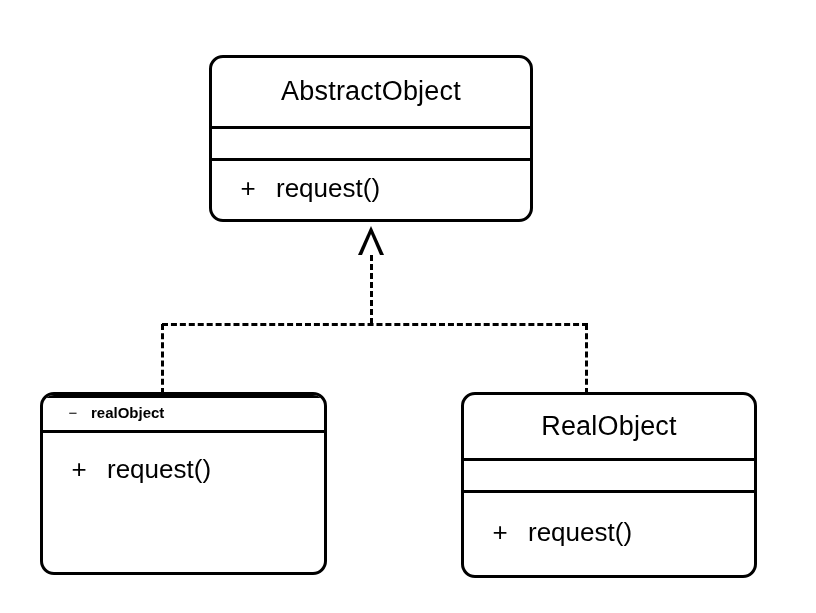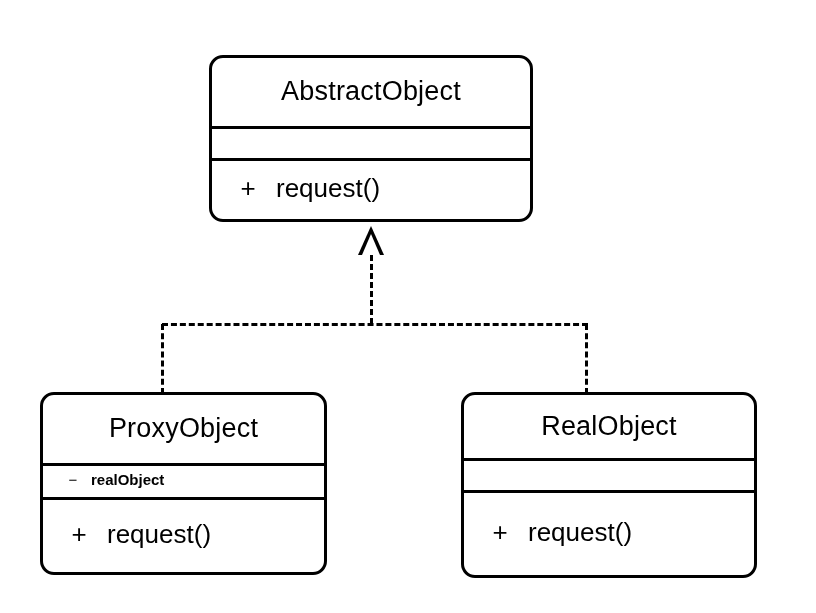--- a/index.html
+++ b/index.html
@@ -155,23 +155,20 @@
 
   <div class="dash-v" style="left:370px; top:255px; height:69px;"></div>
 
   <div class="dash-h" style="left:162px; top:323px; width:426px;"></div>
 
   <div class="dash-v" style="left:161px; top:324px; height:70px;"></div>
 
   <div class="dash-v" style="left:585px; top:324px; height:70px;"></div>
 
   <div class="uml-class" id="box-proxy" style="left:40px; top:392px; width:287px; height:183px;">
-    <div class="compartment cmp-title" style="height:70px;">
-      <span class="class-name">ProxyObject</span>
-    </div>
     <div class="compartment cmp-attrs divider-top" style="height:35px;">
       <div class="member attr-row">
         <span class="vis">−</span>
         <span class="member-name">realObject</span>
       </div>
     </div>
     <div class="compartment cmp-ops divider-top" style="height:78px;">
       <div class="member op-row">
         <span class="vis">+</span>
         <span class="member-name">request()</span>

